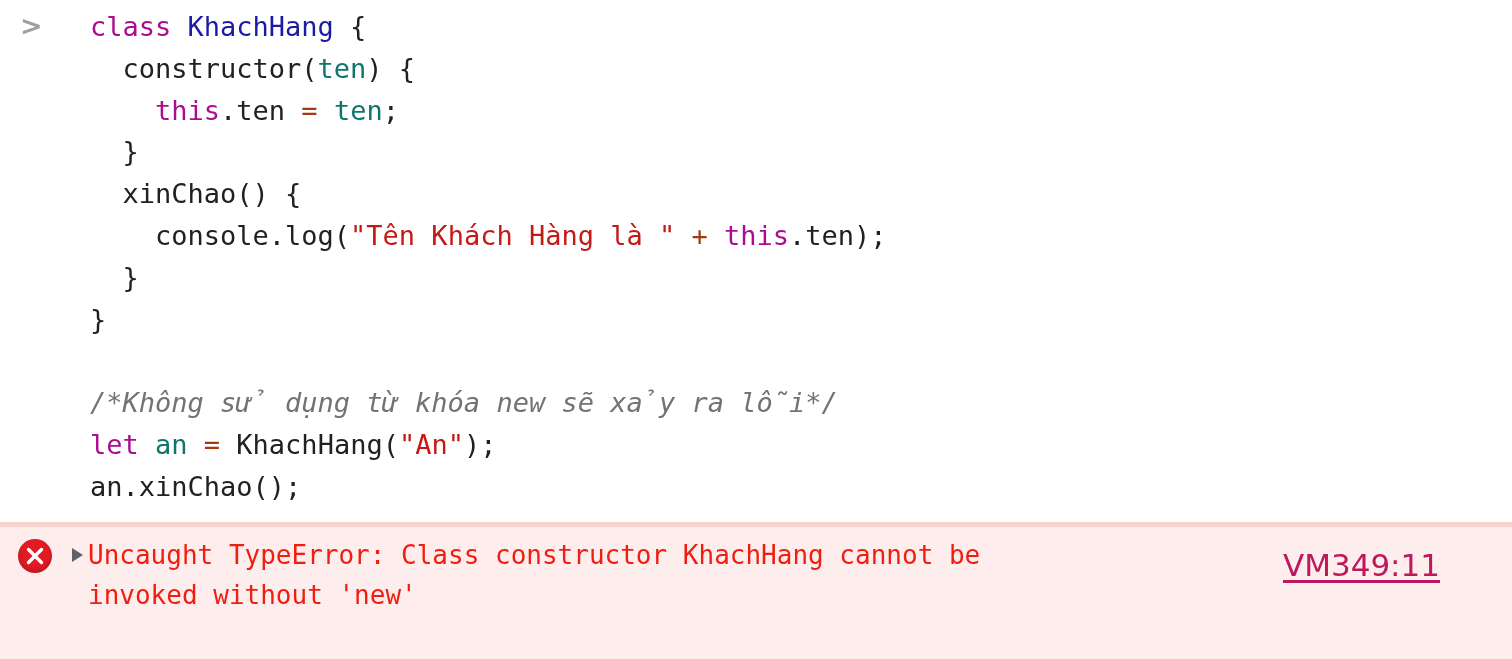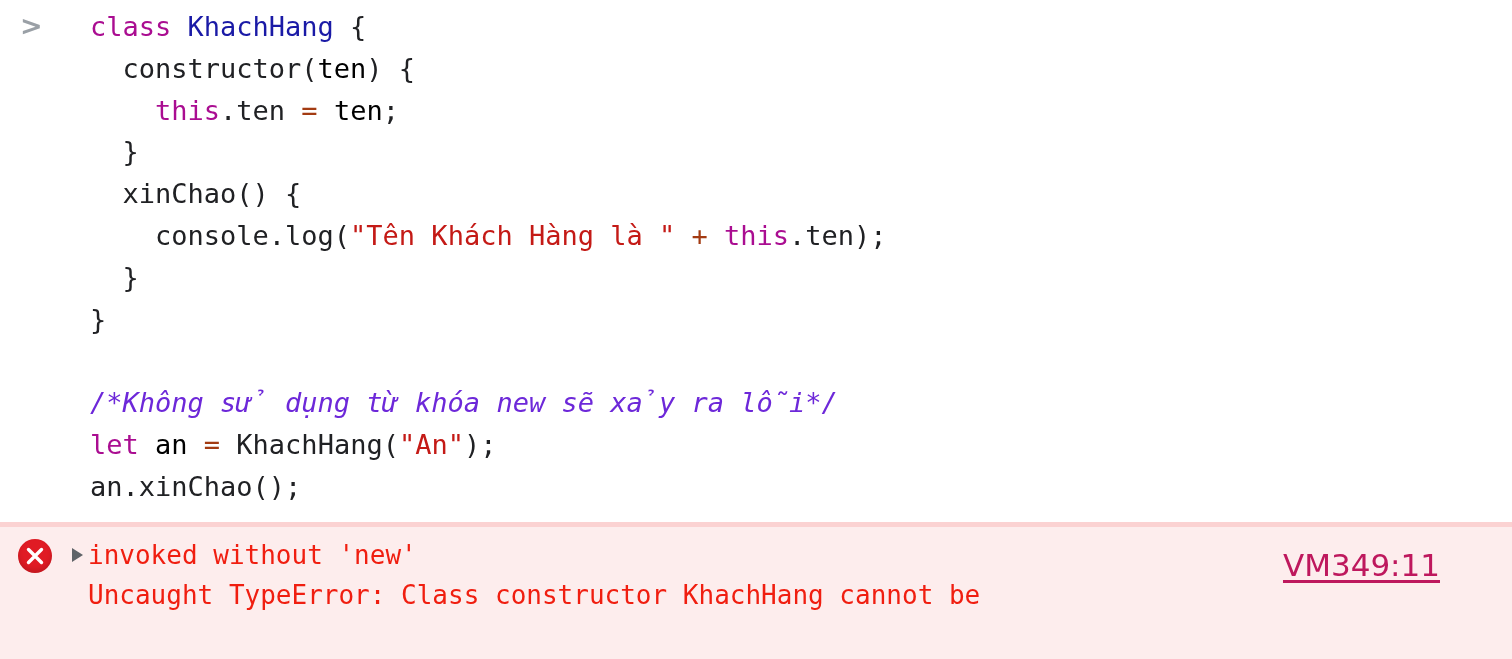--- a/index.html
+++ b/index.html
@@ -49,25 +49,25 @@
     line-height: 41.8px;
     color: #202124;
     white-space: pre;
     letter-spacing: 0px;
   }
   .code .line { display: block; height: 41.8px; }
   .code .line.blank { height: 41.8px; }
 
   .tok-kw       { color: #aa0d91; text-align: center; }          
   .tok-classname{ color: #1a1aa6; }          
-  .tok-param    { color: #000000; }          
+  .tok-param    { color: #0f766e; }          
   .tok-op       { color: #a33b12; }          
   .tok-str      { color: #c41a16; }          
   .tok-plain    { color: #202124; }
-  .tok-comment  { color: #6d28d9; font-style: italic; }
+  .tok-comment  { color: #737373; font-style: italic; }
 
   
   .error-panel {
     position: absolute;
     left: 0;
     top: 522px;
     width: 1512px;
     height: 137px;
     background: #fdeded;
     border-top: 5px solid #fbd2d2;
@@ -142,21 +142,21 @@
     <div class="error-row">
 
       <div class="error-icon">
         <svg width="34" height="34" viewBox="0 0 34 34" aria-hidden="true">
           <path d="M10.5 10.5 L23.5 23.5 M23.5 10.5 L10.5 23.5" stroke="#ffffff" stroke-width="3.4" stroke-linecap="round"></path>
         </svg>
       </div>
 
       <div class="disclosure-triangle"></div>
 
-      <pre class="error-text" id="error-text"><span class="eline">invoked without 'new'</span><span class="eline">Uncaught TypeError: Class constructor KhachHang cannot be</span></pre>
+      <pre class="error-text" id="error-text"><span class="eline">Uncaught TypeError: Class constructor KhachHang cannot be</span><span class="eline">invoked without 'new'</span></pre>
 
       <a class="vm-link">VM349:11</a>
 
     </div>
 
   </div>
 
 </div>
 
 </body></html>

